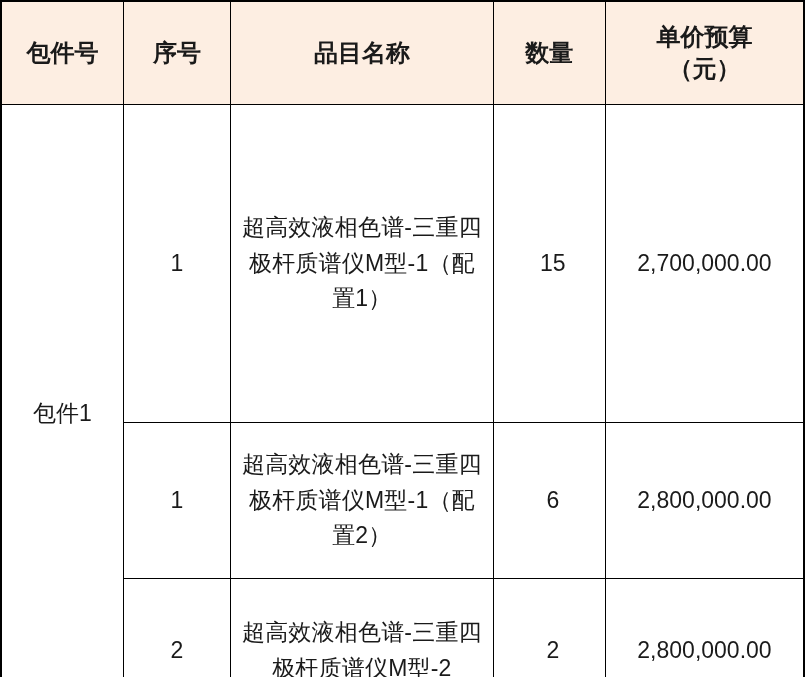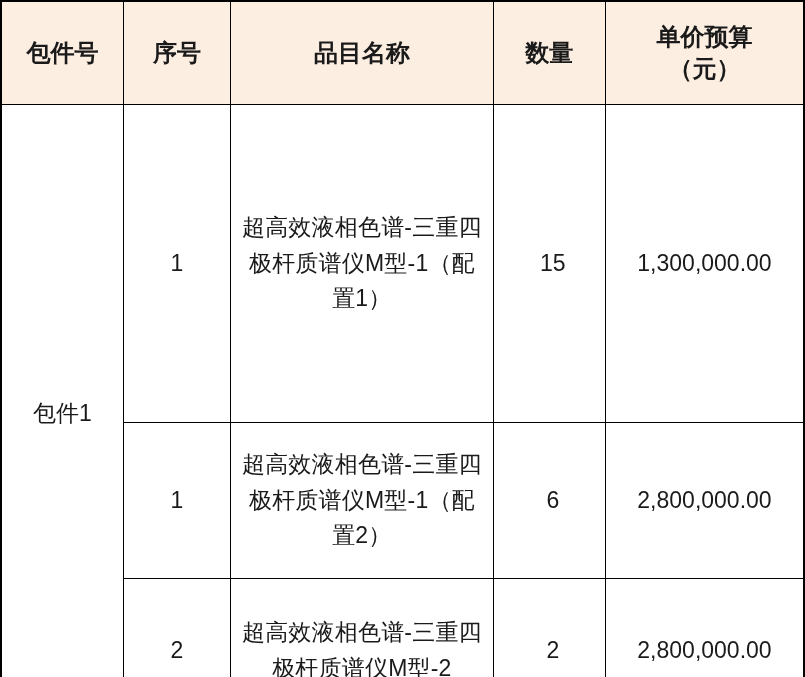--- a/index.html
+++ b/index.html
@@ -94,21 +94,21 @@
           <span class="hdr-line">（元）</span>
         </th>
       </tr>
     </thead>
     <tbody>
       <tr class="row-1">
         <td class="pkg-cell" rowspan="3">包件1</td>
         <td class="no-cell">1</td>
         <td class="item-cell">超高效液相色谱-三重四极杆质谱仪M型-1（配置1）</td>
         <td class="qty-cell">15</td>
-        <td class="price-cell">1,300,000.00</td>
+        <td class="price-cell">2,700,000.00</td>
       </tr>
       <tr class="row-2">
         <td class="no-cell">1</td>
         <td class="item-cell">超高效液相色谱-三重四极杆质谱仪M型-1（配置2）</td>
         <td class="qty-cell">6</td>
         <td class="price-cell">2,800,000.00</td>
       </tr>
       <tr class="row-3">
         <td class="no-cell">2</td>
         <td class="item-cell">超高效液相色谱-三重四极杆质谱仪M型-2</td>

